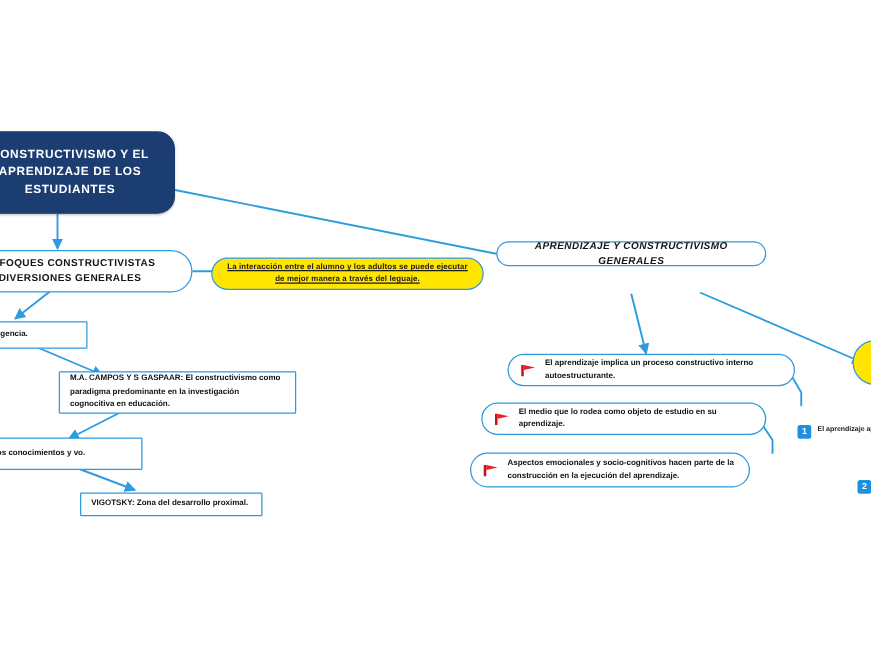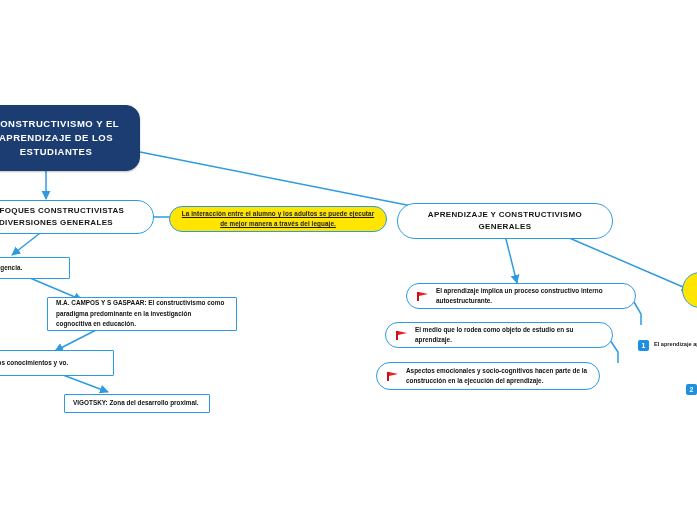--- a/index.html
+++ b/index.html
@@ -237,21 +237,21 @@
   </div>
 
   <div class="node node-rect" style="left:-52px; top:350px; width:166px; height:26px;">
     <span class="txt">imilación de los conocimientos y vo.</span>
   </div>
 
   <div class="node node-rect" style="left:64px; top:394px; width:146px; height:19px;">
     <span class="txt">VIGOTSKY: Zona del desarrollo proximal.</span>
   </div>
 
-  <div class="node node-round" style="left:397px; top:203px; width:216px; height:36px;">
+  <div class="node node-round" style="left:397px; top:193px; width:216px; height:20px;font-style:italic;">
     <span class="txt">APRENDIZAJE Y CONSTRUCTIVISMO GENERALES</span>
   </div>
 
   <div class="node node-flag" style="left:406px; top:283px; width:230px; height:26px;">
     <span class="flag-icon"></span>
     <span class="txt">El aprendizaje implica un proceso constructivo interno autoestructurante.</span>
   </div>
 
   <div class="node node-flag" style="left:385px; top:322px; width:228px; height:26px;">
     <span class="flag-icon"></span>

